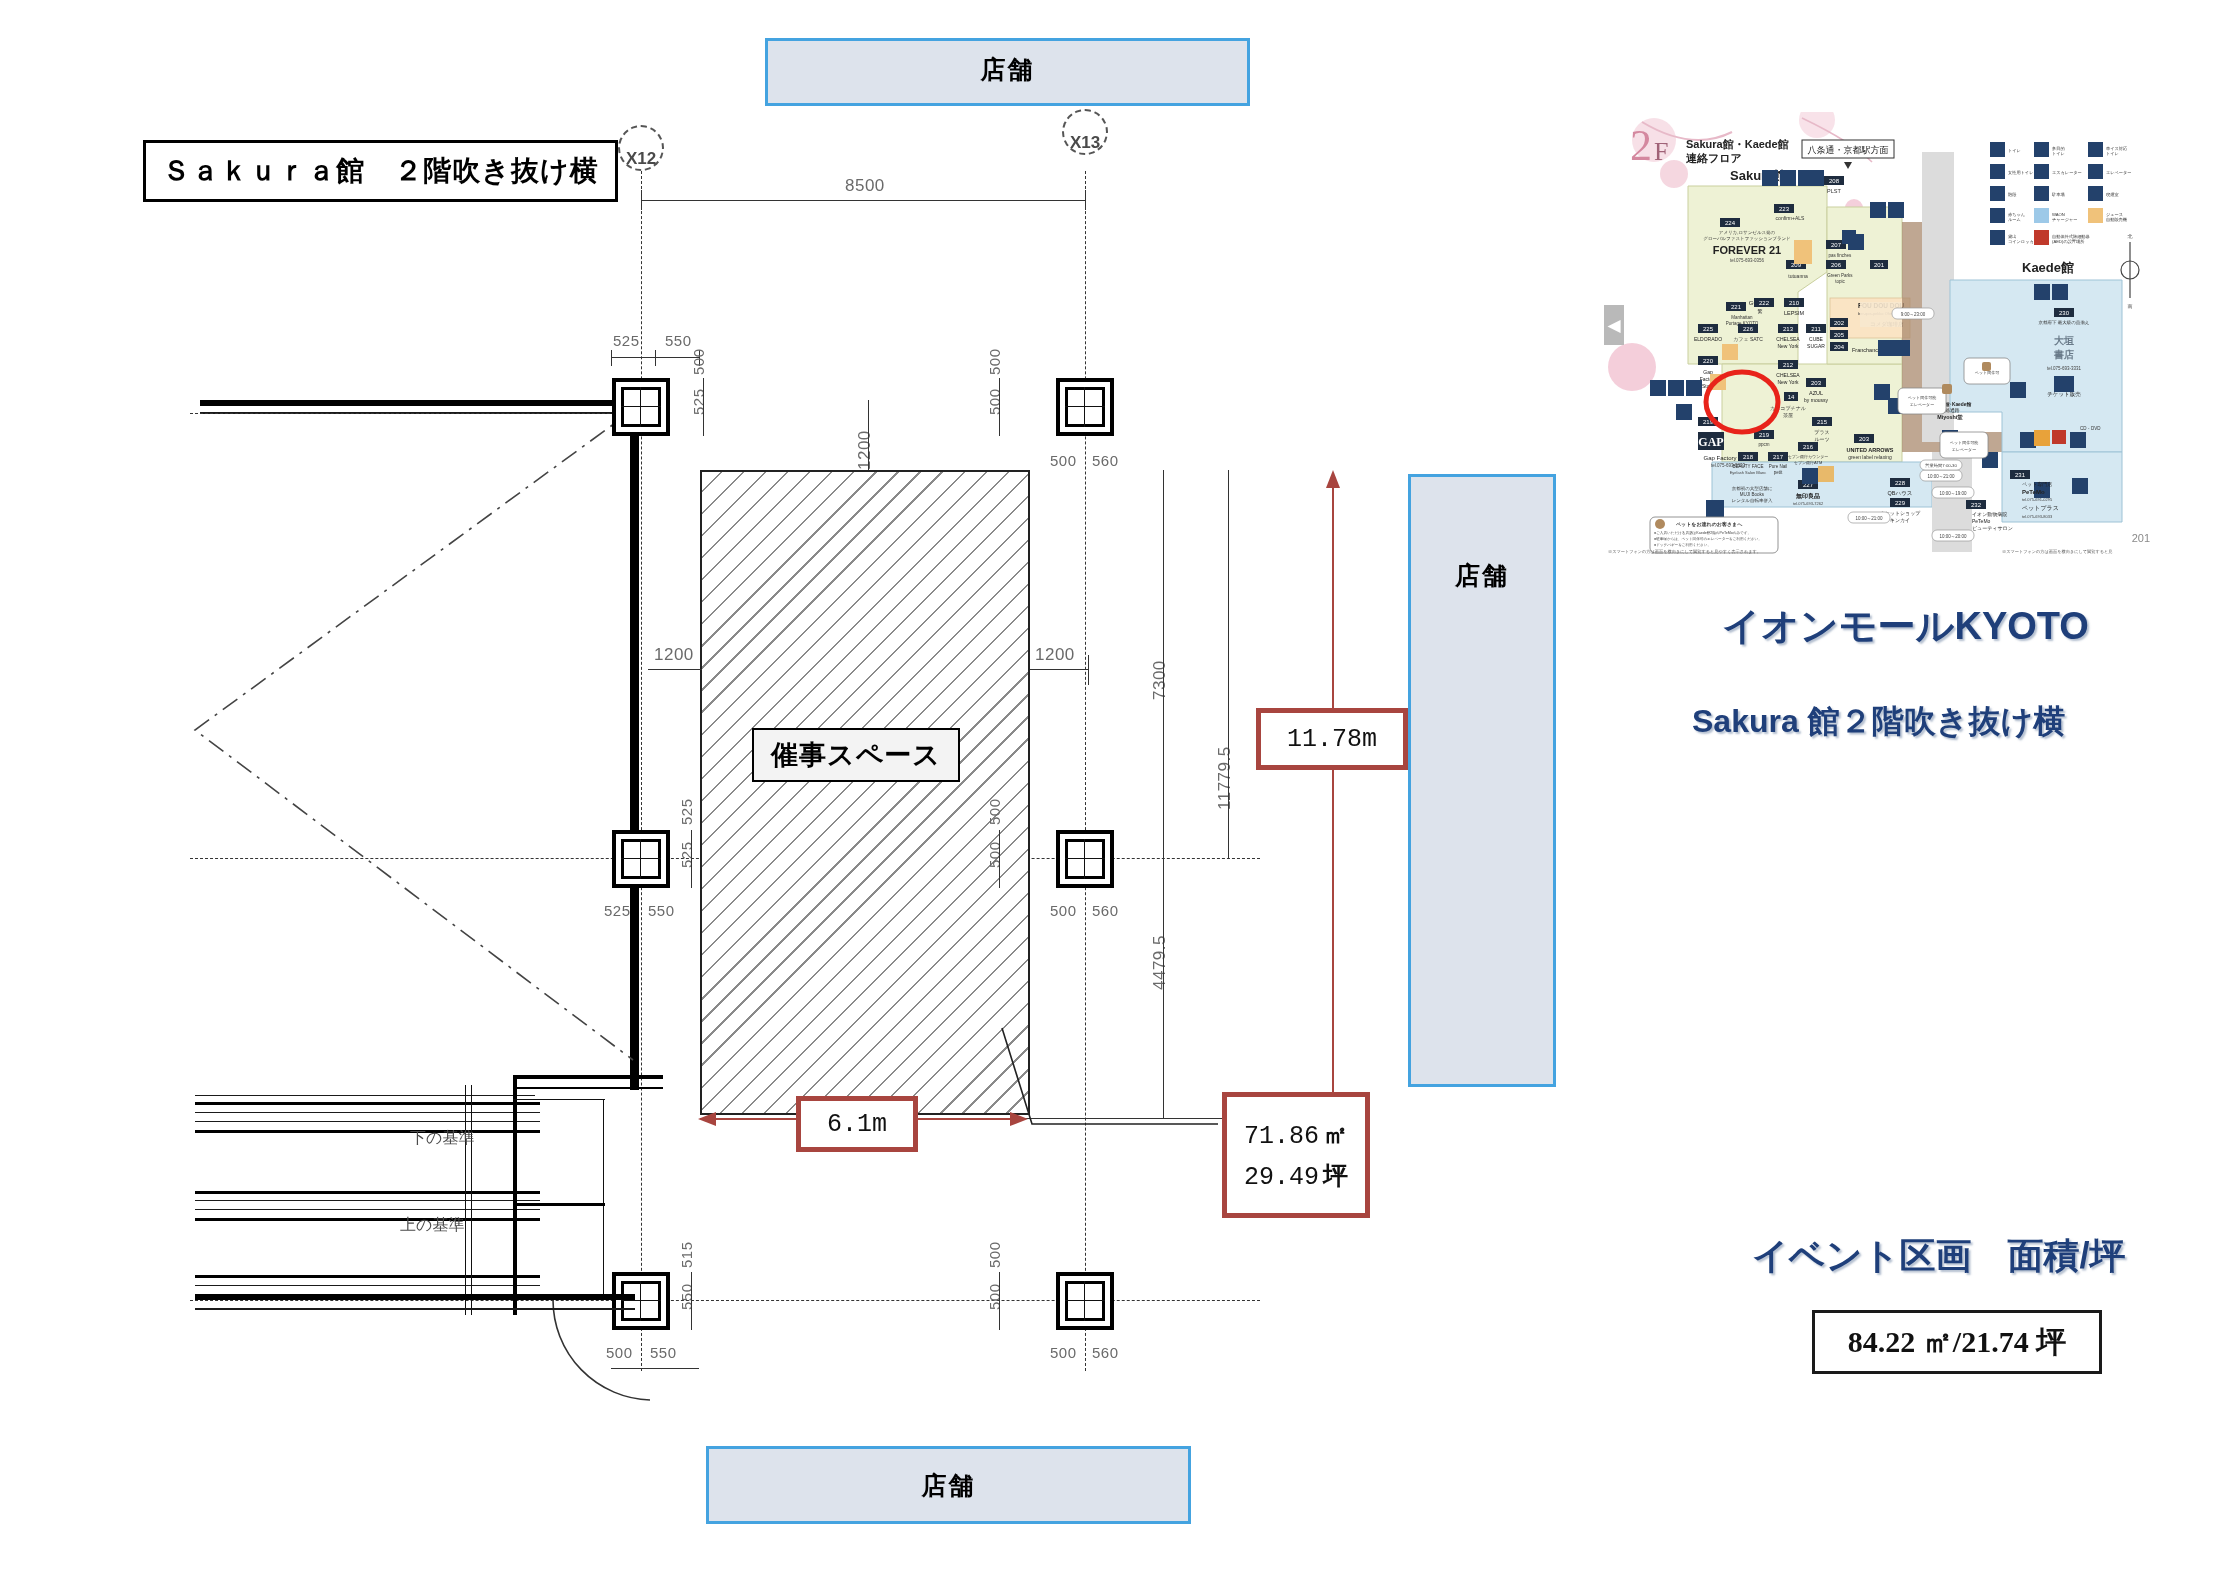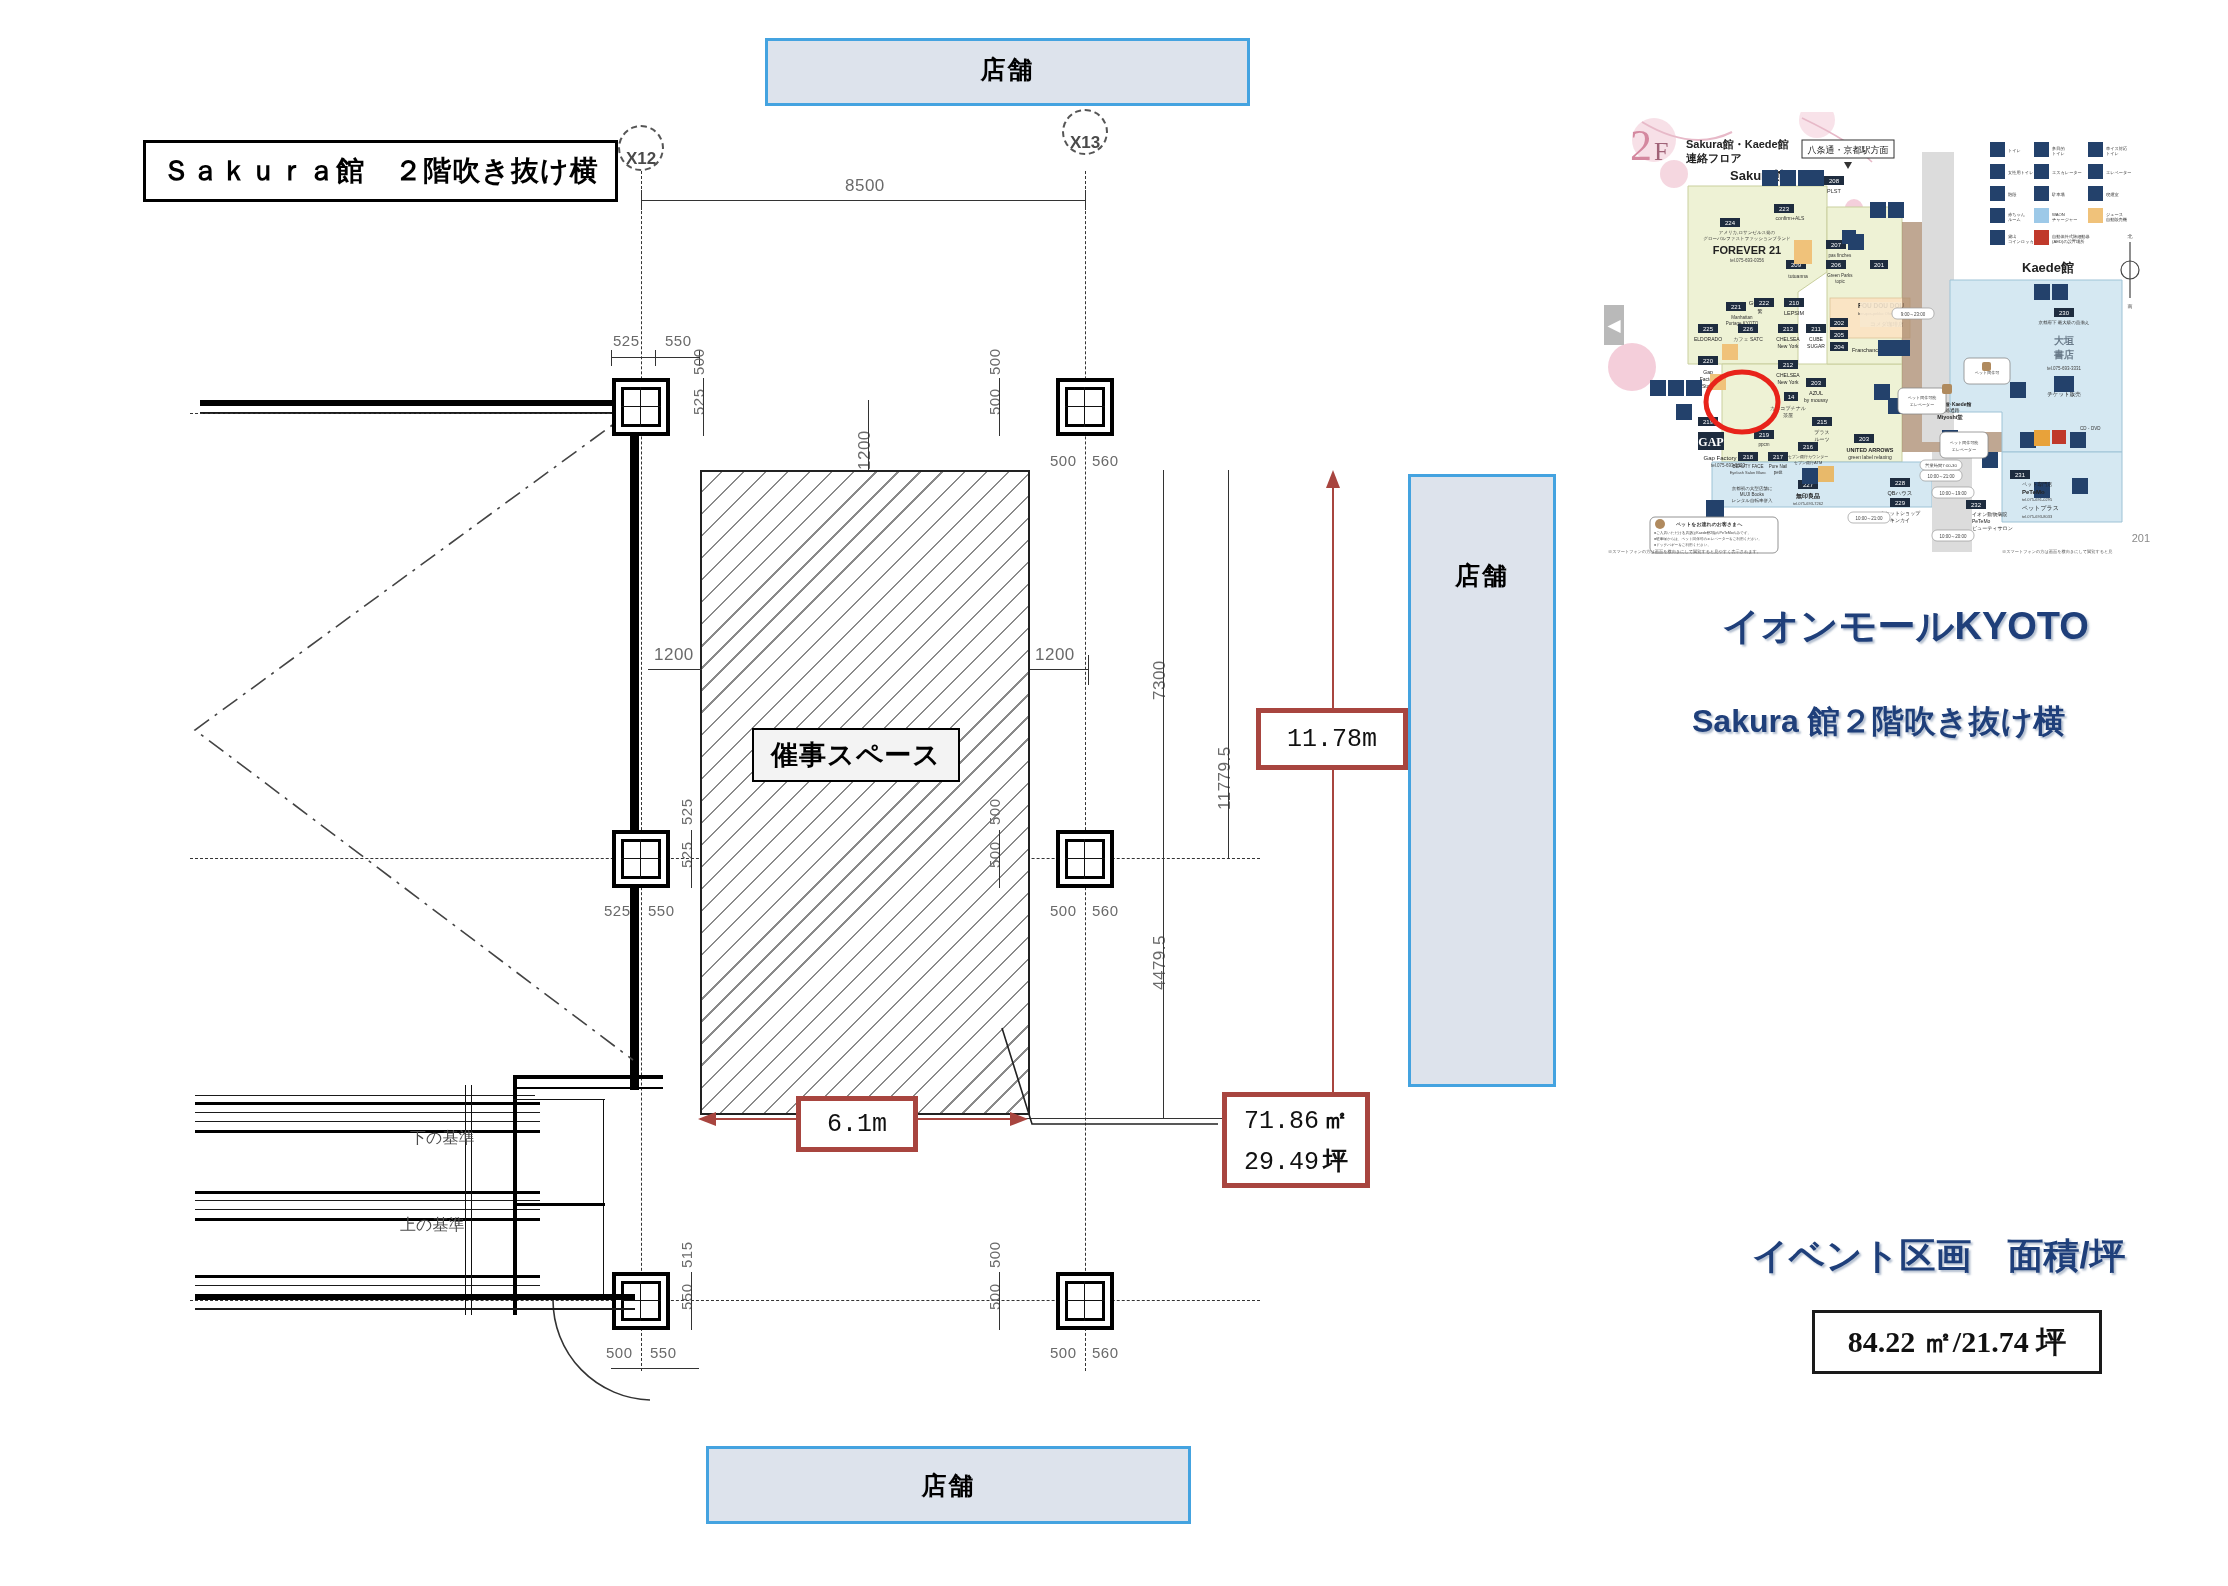--- a/index.html
+++ b/index.html
@@ -392,21 +392,21 @@
 </svg>
 
 <div class="callout" style="left:796px; top:1096px; width:122px; height:56px;">
   <span>6.1m</span>
 </div>
 
 <svg class="abs" style="left:980px; top:1020px; width:240px; height:160px;" viewBox="0 0 240 160">
   <path d="M 22 8 L 52 104 L 238 104" fill="none" stroke="#222" stroke-width="1.6"></path>
 </svg>
 
-<div class="callout" style="left:1222px; top:1092px; width:148px; height:96px; gap:8px;align-items:center;">
+<div class="callout" style="left:1222px; top:1092px; width:148px; height:126px; gap:8px;align-items:center;">
   <div class="callout-row">
     <span>71.86</span>
     <span class="unit">㎡</span>
   </div>
   <div class="callout-row">
     <span>29.49</span>
     <span class="unit">坪</span>
   </div>
 </div>
 

